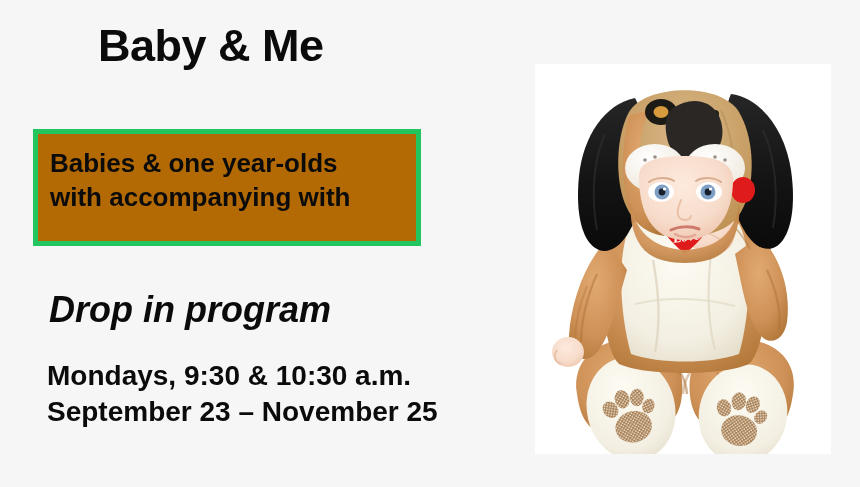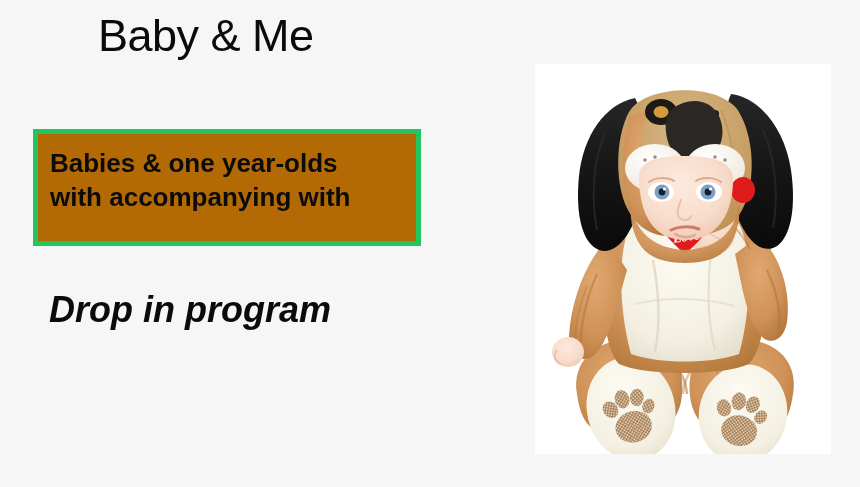--- a/index.html
+++ b/index.html
@@ -27,23 +27,23 @@
   #text-column {
     position: absolute;
     left: 0; top: 0;
     width: 535px;
     height: 487px;
   }
 
   #page-title {
     position: absolute;
     left: 98px;
-    top: 12px;
+    top: 22px;
     font-size: 45px;
-    font-weight: normal;
+    font-weight: bold;
     color: #0b0b0b;
     letter-spacing: -0.5px;
     line-height: 1.05;
     white-space: nowrap;
   }
 
   
   #audience-box {
     position: absolute;
     left: 33px;
@@ -121,20 +121,24 @@
 
     <div id="audience-box">
       <div class="box-inner">
         <div class="audience-line">Babies &amp; one year-olds</div>
         <div class="audience-line">with accompanying with</div>
       </div>
     </div>
 
     <div id="program-type">Drop in program</div>
 
+    <div id="schedule-block">
+      <div class="schedule-line">Mondays, 9:30 &amp; 10:30 a.m.</div>
+      <div class="schedule-line">September 23 – November 25</div>
+    </div>
 
   </div>
 
   <div id="photo-panel">
     <svg viewBox="0 0 296 390" xmlns="http://www.w3.org/2000/svg">
       <defs>
         <radialGradient id="tanG" cx="45%" cy="35%" r="75%">
           <stop offset="0%" stop-color="#e0a970"></stop>
           <stop offset="60%" stop-color="#cf9258"></stop>
           <stop offset="100%" stop-color="#b07637"></stop>

